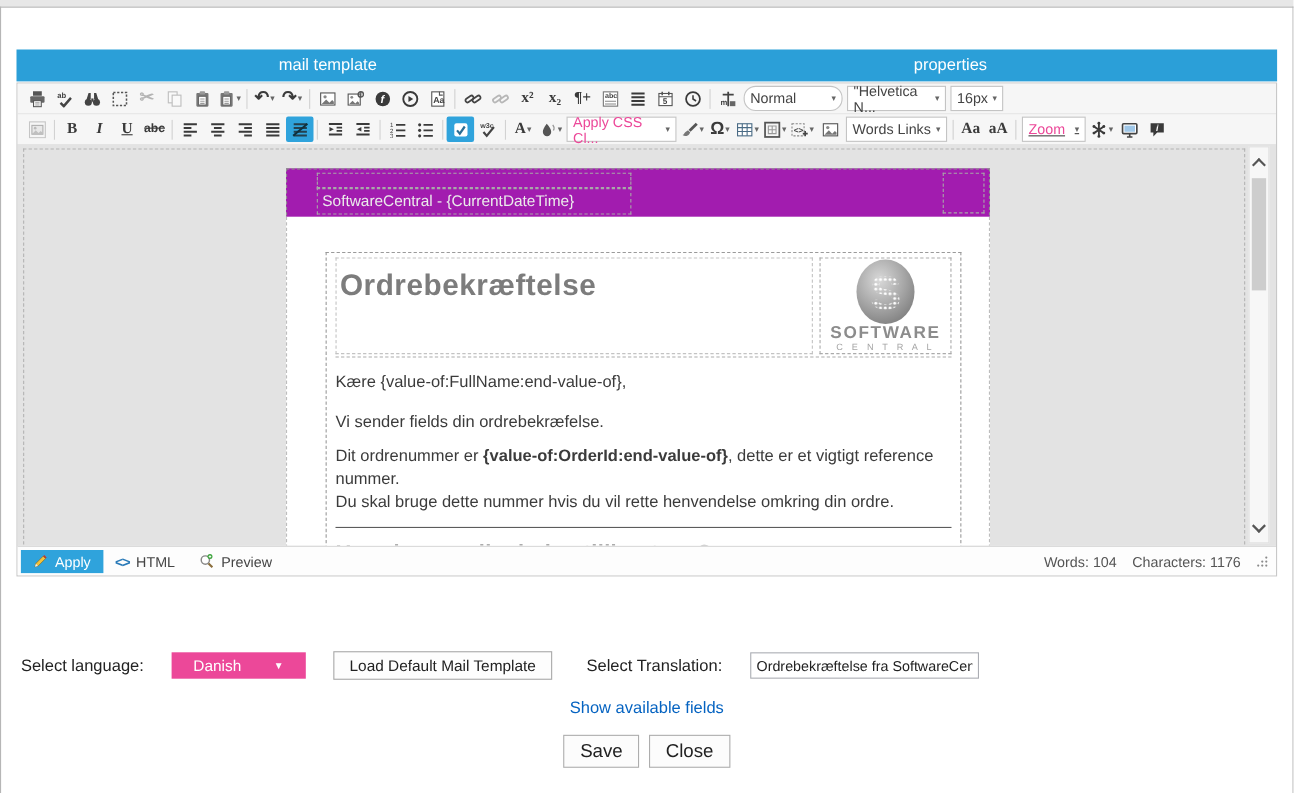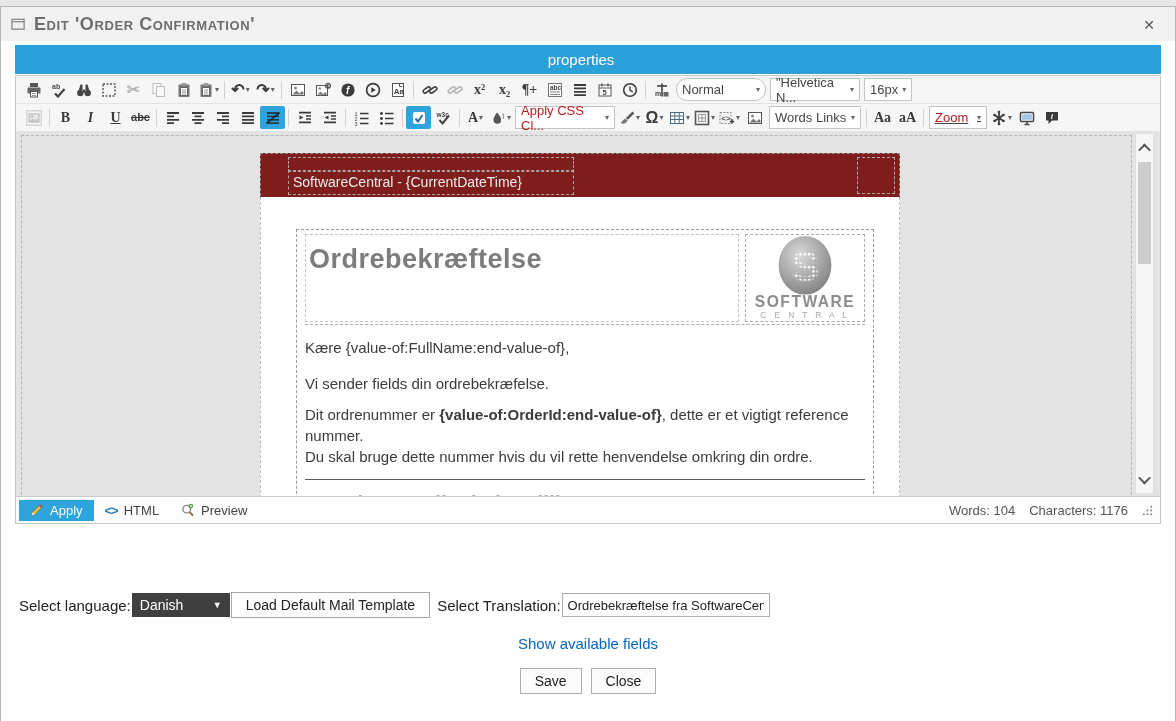--- a/index.html
+++ b/index.html
@@ -22,24 +22,24 @@
   .tbtn .da{font-size:8px;color:#666;margin-left:1px}
   .g{font-size:13px;line-height:1}
   .g.b{font-weight:bold;font-family:"Liberation Serif",serif;font-size:14px}
   .g.i{font-style:italic;font-family:"Liberation Serif",serif;font-weight:bold;font-size:14px}
   .g.u{text-decoration:underline;font-family:"Liberation Serif",serif;font-weight:bold;font-size:14px}
   .g.s{text-decoration:line-through;font-size:11px;font-weight:bold}
   .g.big{font-size:16px;font-weight:bold}
   .tsep{width:1px;height:18px;background:#d2d2d2;margin:0 3px;display:inline-block}
   .tselect{height:21px;border:1px solid #c4c4c4;background:#fff;display:inline-flex;align-items:center;justify-content:space-between;padding:0 5px;font-size:13px;color:#444;margin:0 2px;cursor:pointer;box-sizing:content-box}
   .tselect .sarr{font-size:8px;color:#666;margin-left:4px}
-  .tselect.muted .sval{color:#b91c1c}
+  .tselect.muted .sval{color:#ec4899}
   .canvas{position:relative;height:365px;background:#e3e3e3;overflow:hidden}
   .outerdash{position:absolute;left:5px;right:28px;top:4px;bottom:-4px;border:1px dashed #b3b3b3}
-  .band{position:absolute;left:244px;top:22px;width:640px;height:58px;background:#7f1d1d;border:1px dashed #919191;box-sizing:border-box}
+  .band{position:absolute;left:244px;top:22px;width:640px;height:58px;background:#a21caf;border:1px dashed #919191;box-sizing:border-box}
   .bx{position:absolute;border:1px dashed #a8a8a8}
   .b1{left:27px;top:3px;width:284px;height:13px}
   .b2{left:27px;top:16px;width:284px;height:23px}
   .bandtext{position:absolute;left:4px;top:3px;font-size:14px;color:#ebebeb;white-space:nowrap}
   .b3{right:4px;top:3px;width:36px;height:35px}
   .page{position:absolute;left:244px;top:66px;width:640px;bottom:-2px;background:#fff;border-left:1px dashed #bdbdbd;border-right:1px dashed #bdbdbd;box-sizing:border-box}
   .content{position:absolute;left:280px;top:98px;width:578px;height:290px;border:1px dashed #9a9a9a;background:#fff;padding:2px 8px;box-sizing:border-box}
   .headrow{position:relative;height:92px;border-bottom:1px dashed #ababab}
   .titlecell{position:absolute;left:0;top:2px;right:126px;bottom:2px;border:1px dashed #c3c3c3}
   .headrow h1{margin:0;position:absolute;left:4px;top:12px;font-size:27px;color:#7c7c7c;letter-spacing:.5px}
@@ -54,48 +54,39 @@
   .chev{width:7px;height:7px;border-top:2px solid #555;border-right:2px solid #555;display:block}
   .cu{transform:rotate(-45deg) translate(-1px,1px)}
   .cd{transform:rotate(135deg) translate(-1px,1px)}
   .sthumb{position:absolute;left:2px;right:2px;top:28px;height:102px;background:#cdcdcd}
   .modebar{height:26px;border-top:1px solid #ccc;background:#fdfdfd;display:flex;align-items:center;padding:0 3px;font-size:13px;color:#444}
   .mtab{display:flex;align-items:center;gap:6px;padding:3px 11px;cursor:pointer}
   .mtab.active{background:#2FA3DC;color:#fff}
   .mic{display:inline-flex;align-items:center}
   .htmlg{color:#2a7ab8;font-weight:bold;font-size:13px;letter-spacing:-1px}
   .stats{margin-left:auto;display:flex;align-items:center;gap:14px;color:#555;padding-right:4px}
-  .langrow{position:absolute;left:18px;top:585px;height:26px;display:flex;align-items:center;gap:1px;font-size:15px;color:#222}
-  .langsel{width:82px;height:24px;background:#404040;color:#fff;display:inline-flex;align-items:center;justify-content:space-between;padding:0 8px;font-size:14px;cursor:pointer}
+  .langrow{position:absolute;left:18px;top:585px;height:26px;display:flex;align-items:center;gap:25px;font-size:15px;color:#222}
+  .langsel{width:82px;height:24px;background:#ec4899;color:#fff;display:inline-flex;align-items:center;justify-content:space-between;padding:0 20px;font-size:14px;cursor:pointer}
   .langsel .wa{font-size:9px}
   .loadbtn{height:26px;padding:0 14px;border:1px solid #a8a8a8;background:#fdfdfd;font-size:14px;color:#222;font-family:"Liberation Sans",sans-serif;cursor:pointer;margin-right:6px}
   .subj{width:196px;height:22px;border:1px solid #abadb3;font-size:13px;color:#222;padding:0 5px;font-family:"Liberation Sans",sans-serif}
   .linkrow{position:absolute;left:0;right:0;top:628px;text-align:center}
   .linkrow a{color:#0563C1;font-size:15px;cursor:pointer}
   .btnrow{position:absolute;left:0;right:0;top:661px;display:flex;justify-content:center;gap:9px}
-  .btnrow button{padding:4px 14px;border:1px solid #adadad;background:#fcfcfc;font-size:14px;color:#222;font-family:"Liberation Sans",sans-serif;cursor:pointer}
+  .btnrow button{padding:4px 14px;border:1px solid #adadad;background:#fcfcfc;font-size:17px;color:#222;font-family:"Liberation Sans",sans-serif;cursor:pointer}
 </style>
 </head>
 <body>
 
 <div class="backstrip"></div>
 
 <div class="dialog">
-  <div class="titlebar">
-    <span class="mic">
-      <svg viewBox="0 0 16 16" width="15" height="15">
-          <rect x="1" y="2.5" width="13" height="10.5" fill="none" stroke="#8a8a8a" stroke-width="1.4"></rect>
-          <path d="M1 5h13" stroke="#8a8a8a" stroke-width="1.4"></path>
-        </svg>
-    </span>
-    <span class="title">Edit 'Order Confirmation'</span>
-    <span class="close">✕</span>
-  </div>
 
   <div class="tabbar">
+    <div class="tab">mail template</div>
     <div class="tab">properties</div>
     <div class="tabfill"></div>
   </div>
 
   <div class="editor">
     <div class="trow" id="trow1">
         <span class="tbtn">
           <svg viewBox="0 0 16 16" width="16" height="16" aria-hidden="true">
             <path d="M4 1h8v4H4z" fill="#555"></path>
             <rect x="1.5" y="5.5" width="13" height="6" rx="1" fill="#666"></rect>

